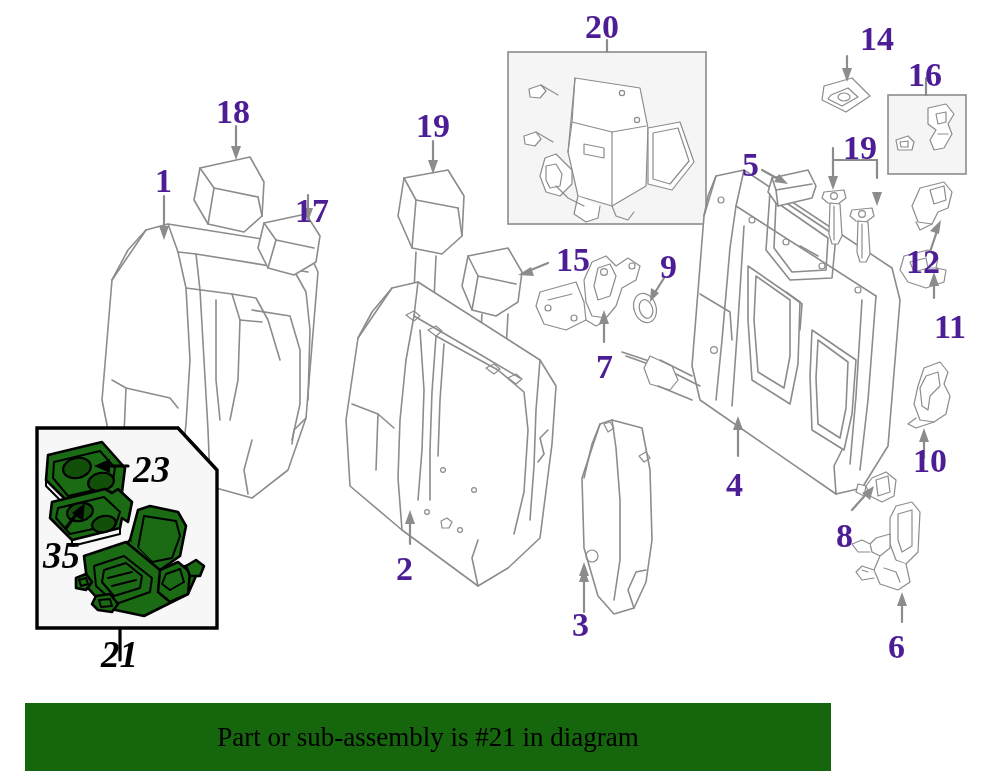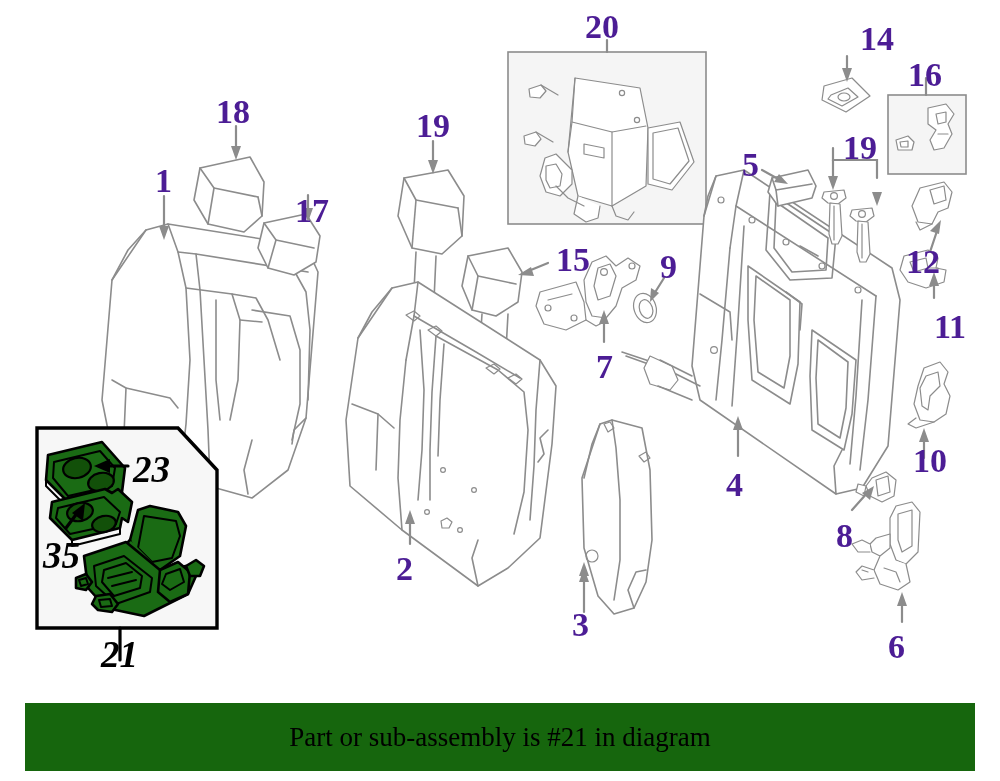--- a/index.html
+++ b/index.html
@@ -40,21 +40,21 @@
     color: #000000;
     font-weight: 700;
     font-size: 37px;
     font-style: italic;
   }
   
   #banner {
     position: absolute;
     left: 25px;
     top: 703px;
-    width: 950px;
+    width: 806px;
     height: 68px;
     background: #16660d;
     display: flex;
     flex-direction: column;
     align-items: center;
     justify-content: center;
     box-sizing: border-box;
   }
   #banner .banner-line {
     color: #000000;

